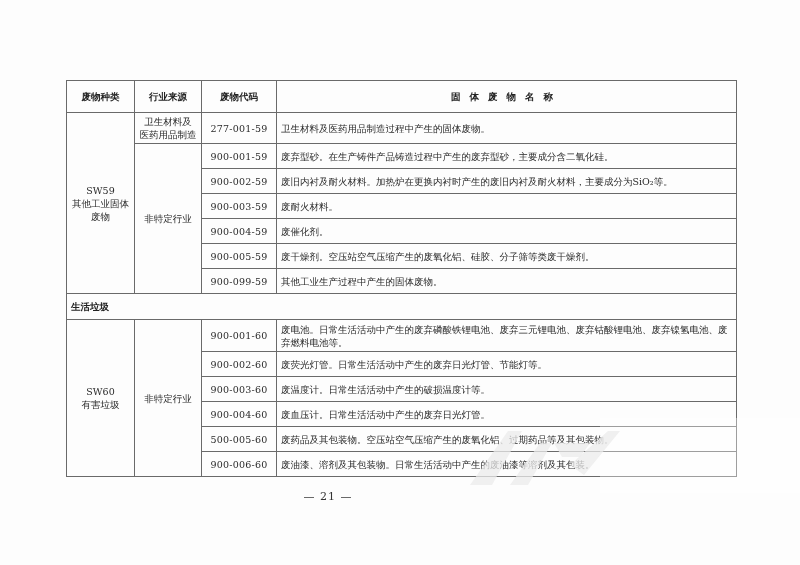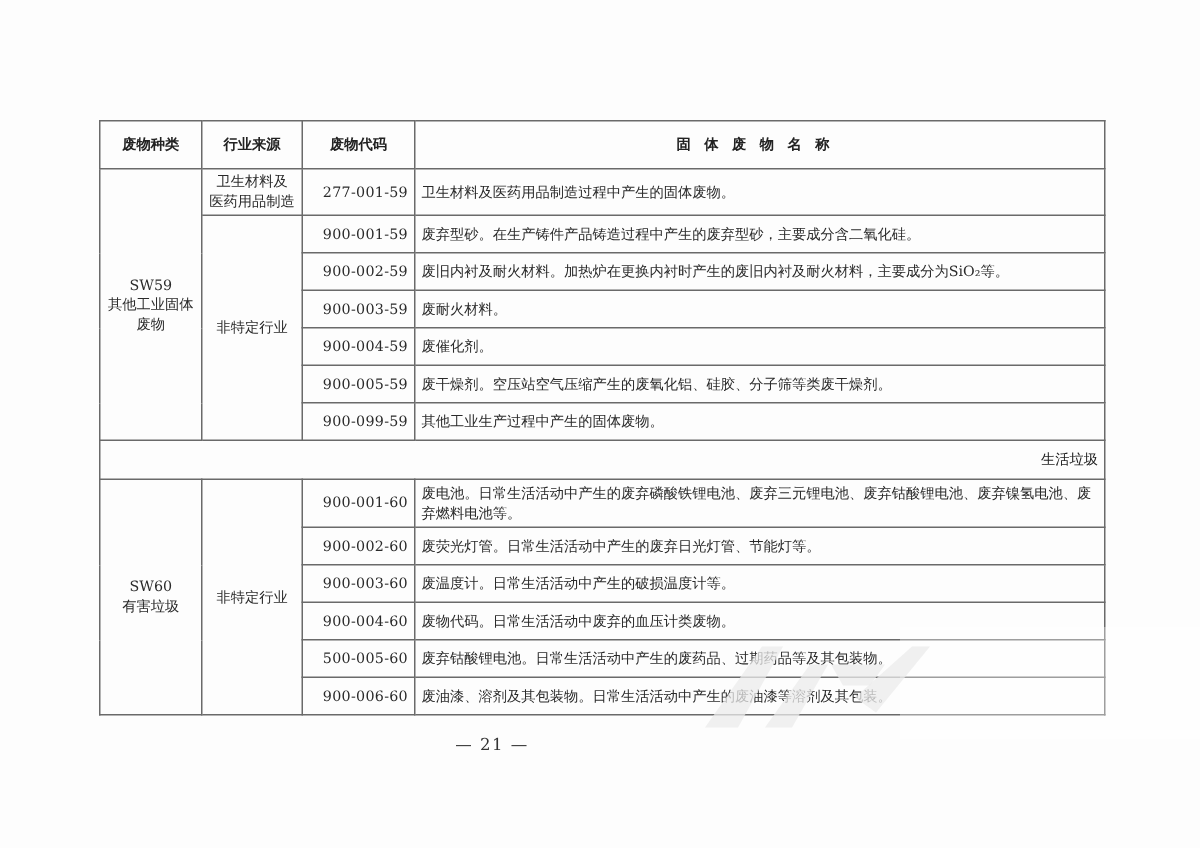--- a/index.html
+++ b/index.html
@@ -15,28 +15,28 @@
   }
   table.waste td, table.waste th {
     border: 1.2px solid #6a6a6a; padding: 0 4px; vertical-align: middle;
   }
   table.waste th {
     font-family: "DejaVu Sans", "Liberation Sans", sans-serif; font-weight: bold;
     font-size: 9.5px; text-align: center; height: 31px; color: #222;
   }
   th.name-header { letter-spacing: 9px; }
   td.center { text-align: center; }
-  td.code { text-align: right; font-size: 9.5px; letter-spacing: 0.2px; }
+  td.code { text-align: center; font-size: 9.5px; letter-spacing: 0.2px; }
   td.desc { text-align: left; padding-left: 4px; }
   tr.r1 td { height: 30px; }
   tr.rn td { height: 24px; }
   tr.r2l td { height: 31px; }
   tr.section td {
-    height: 25px; text-align: right; font-family: "DejaVu Sans", "Liberation Sans", sans-serif;
-    font-weight: normal; font-size: 9.5px; color: #222;
+    height: 25px; text-align: left; font-family: "DejaVu Sans", "Liberation Sans", sans-serif;
+    font-weight: bold; font-size: 9.5px; color: #222;
   }
   .page-num {
     position: absolute; left: 0; width: 656px; top: 490px; text-align: center;
     font-size: 11px; color: #333; letter-spacing: 1px;
   }
   .watermark {
     position: absolute; left: 470px; top: 413px; width: 300px; height: 75px; pointer-events: none;
   }
   .wm-cn {
     position: absolute; left: 150px; top: 3px; font-family: "DejaVu Sans", "Liberation Sans", sans-serif;
@@ -131,25 +131,25 @@
       <tr class="rn">
         <td class="code">900-002-60</td>
         <td class="desc">废荧光灯管。日常生活活动中产生的废弃日光灯管、节能灯等。</td>
       </tr>
       <tr class="rn">
         <td class="code">900-003-60</td>
         <td class="desc">废温度计。日常生活活动中产生的破损温度计等。</td>
       </tr>
       <tr class="rn">
         <td class="code">900-004-60</td>
-        <td class="desc">废物代码。日常生活活动中废弃的血压计类废物。</td>
+        <td class="desc">废血压计。日常生活活动中产生的废弃日光灯管。</td>
       </tr>
       <tr class="rn">
         <td class="code">500-005-60</td>
-        <td class="desc">废弃钴酸锂电池。日常生活活动中产生的废药品、过期药品等及其包装物。</td>
+        <td class="desc">废药品及其包装物。空压站空气压缩产生的废氧化铝、过期药品等及其包装物。</td>
       </tr>
       <tr class="rn">
         <td class="code">900-006-60</td>
         <td class="desc">废油漆、溶剂及其包装物。日常生活活动中产生的废油漆等溶剂及其包装。</td>
       </tr>
     </tbody>
   </table>
 
   <div class="page-num">— 21 —</div>
 

